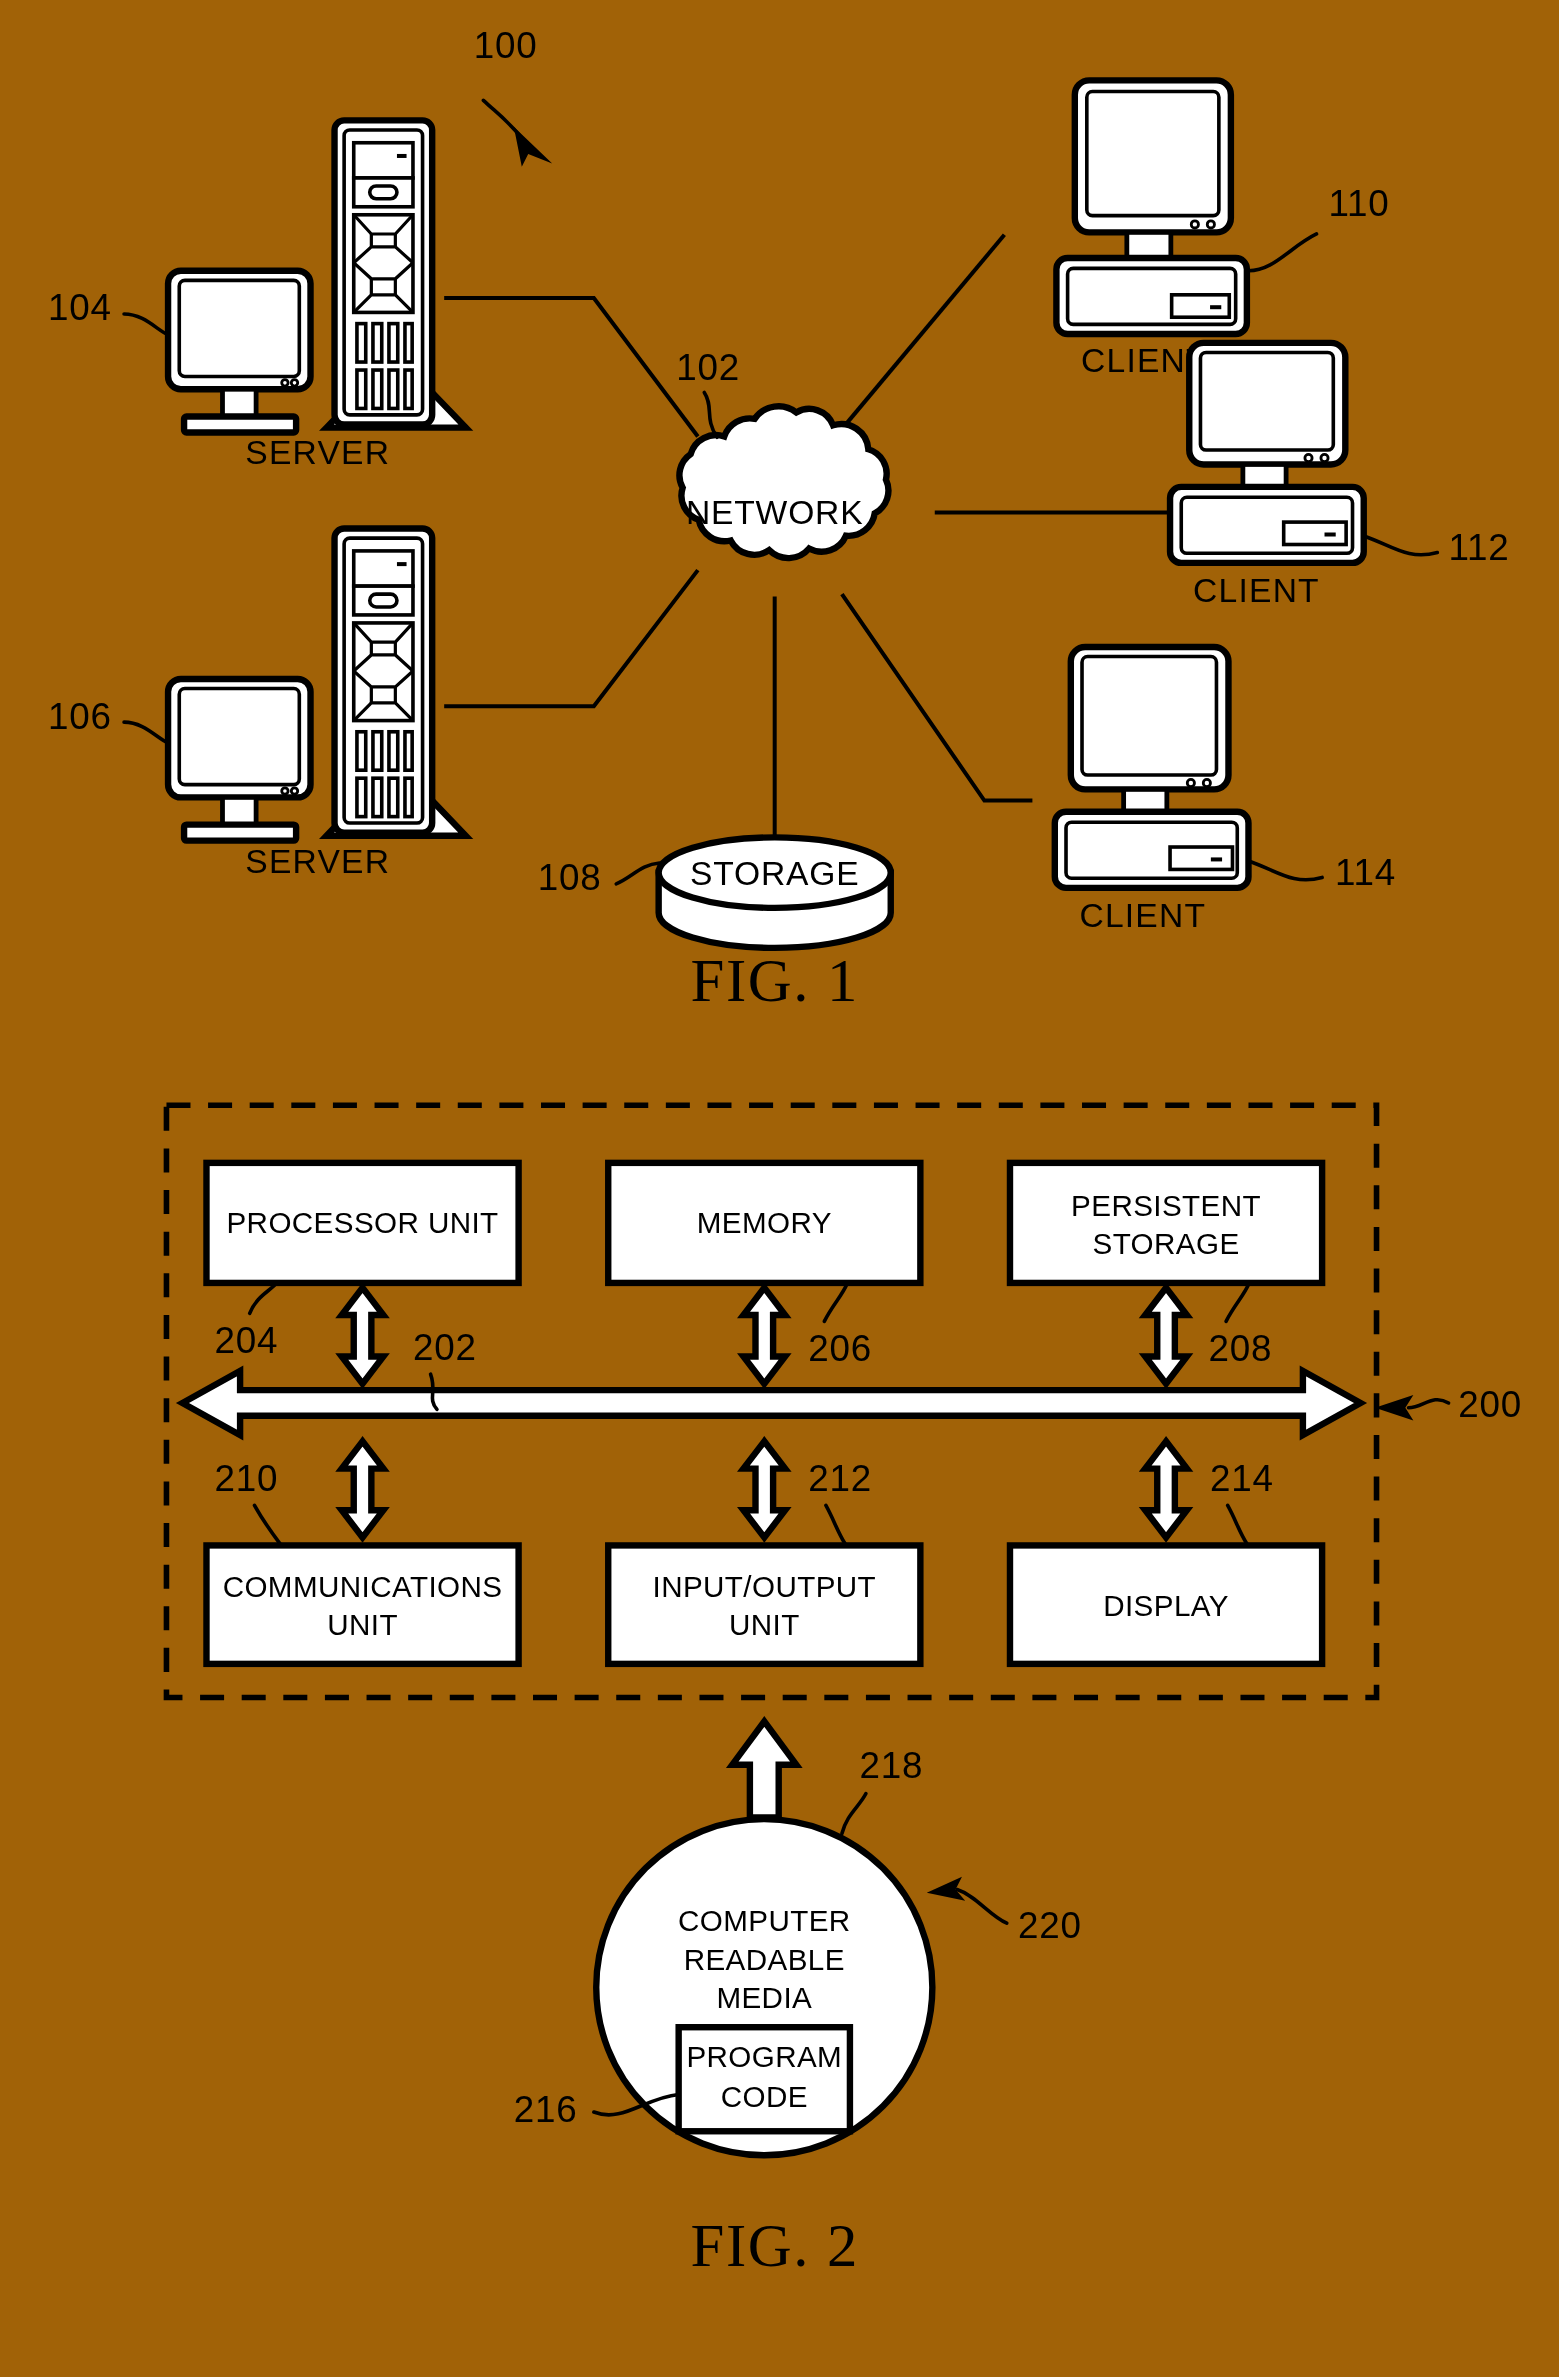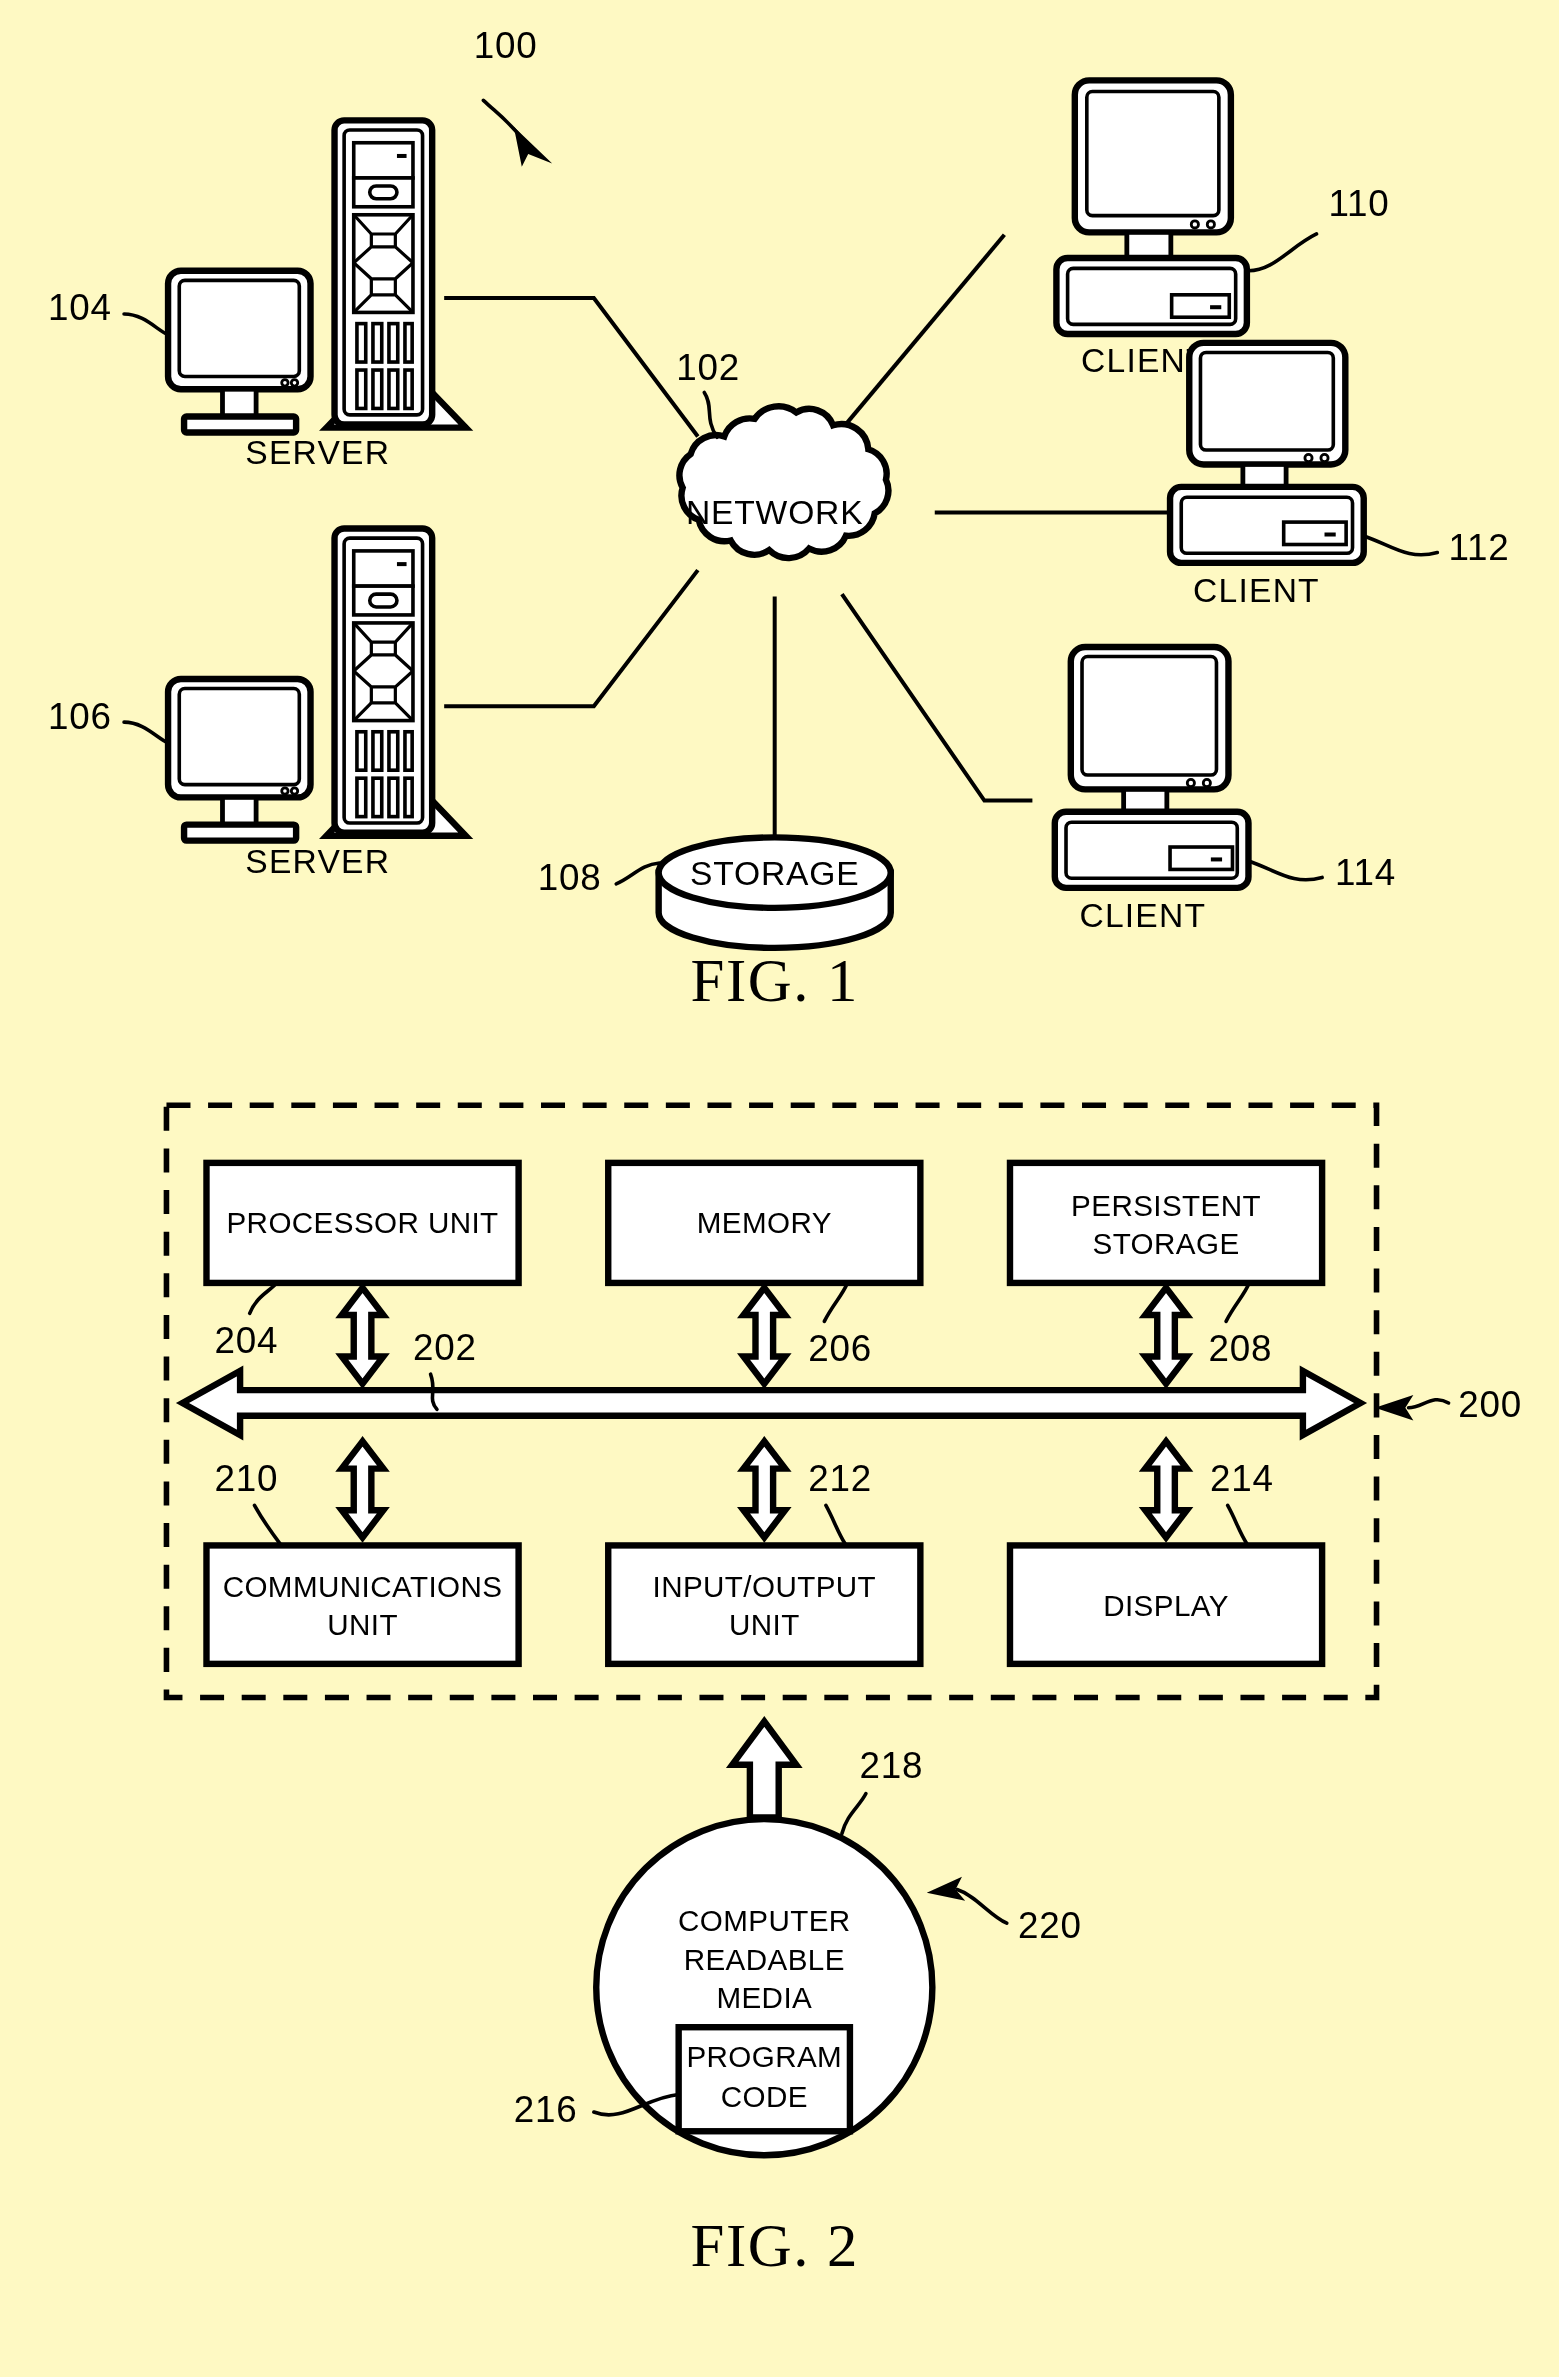--- a/index.html
+++ b/index.html
@@ -12,21 +12,21 @@
     width: 1559px;
     height: 2377px;
     font-family: "Liberation Sans", sans-serif;
     color: #000000;
     overflow: hidden;
   }
   #sheet {
     position: relative;
     width: 1559px;
     height: 2377px;
-    background: #fef9c3;
+    background: #a16207;
   }
   svg.figure {
     position: absolute;
     left: 0;
     top: 0;
     display: block;
   }
   .ln   { fill: none; stroke: #000; stroke-width: 5; }
   .ln-t { fill: none; stroke: #000; stroke-width: 4; }
   .shape { fill: #fff; stroke: #000; stroke-width: 6; }

